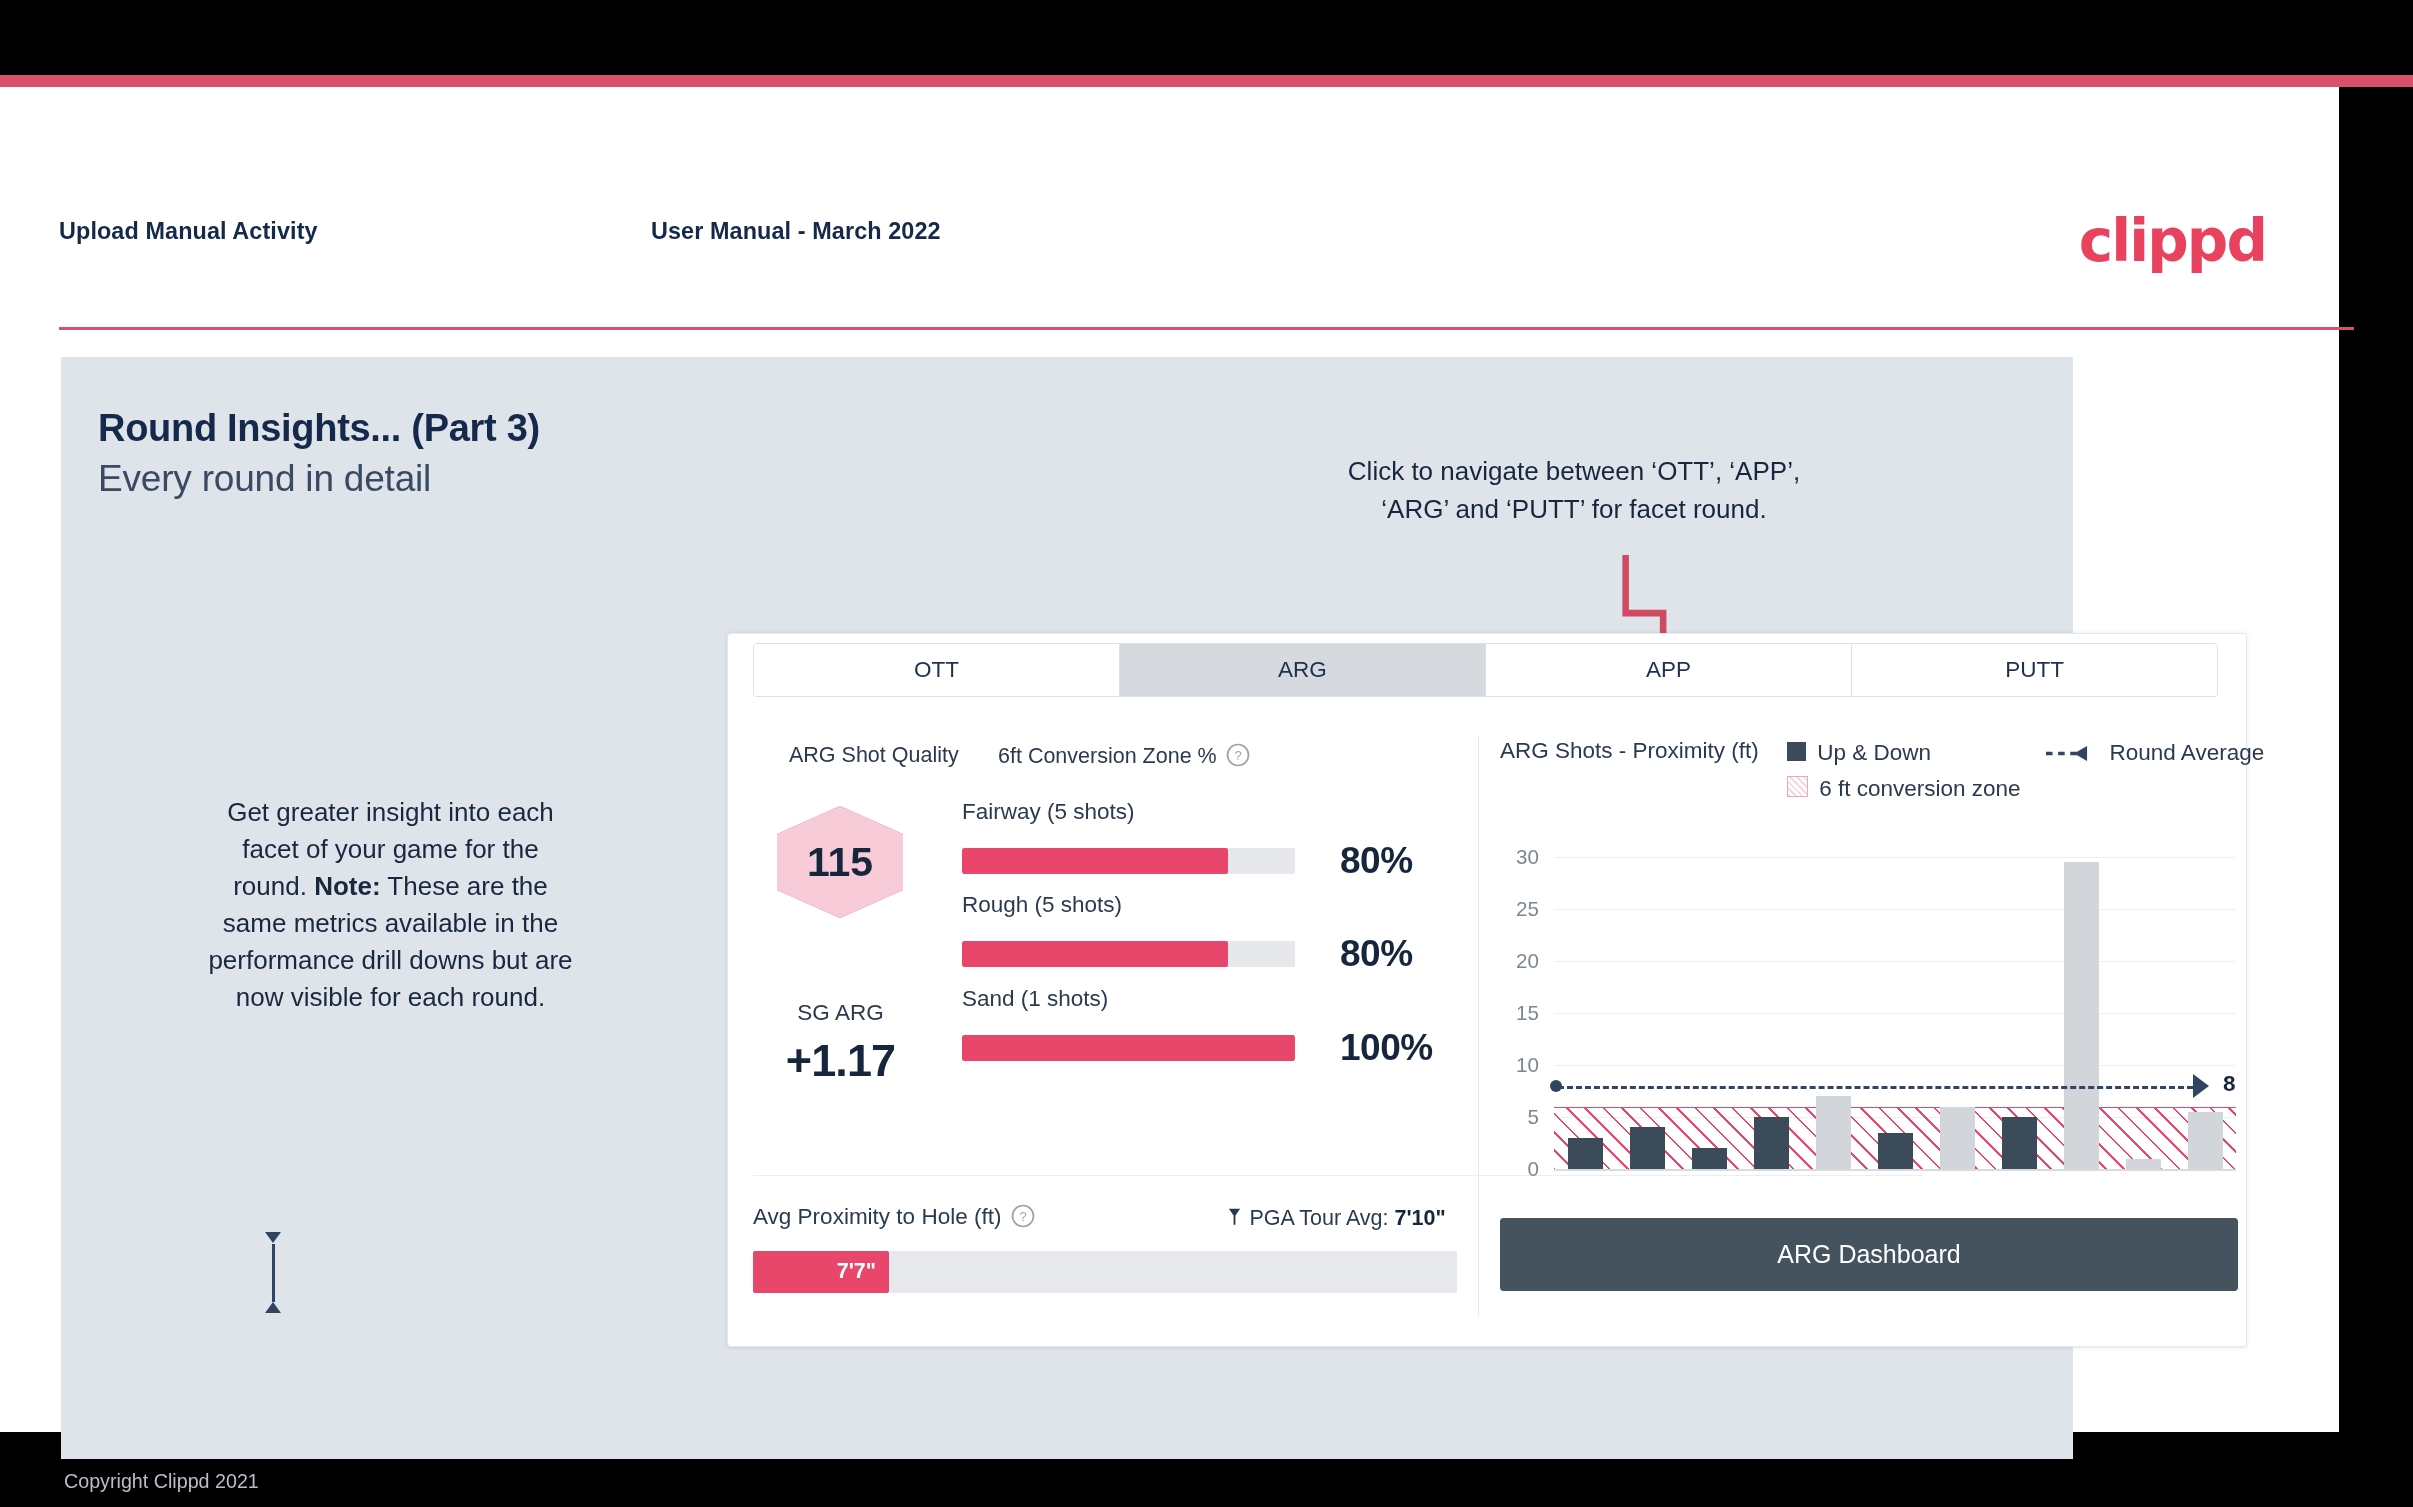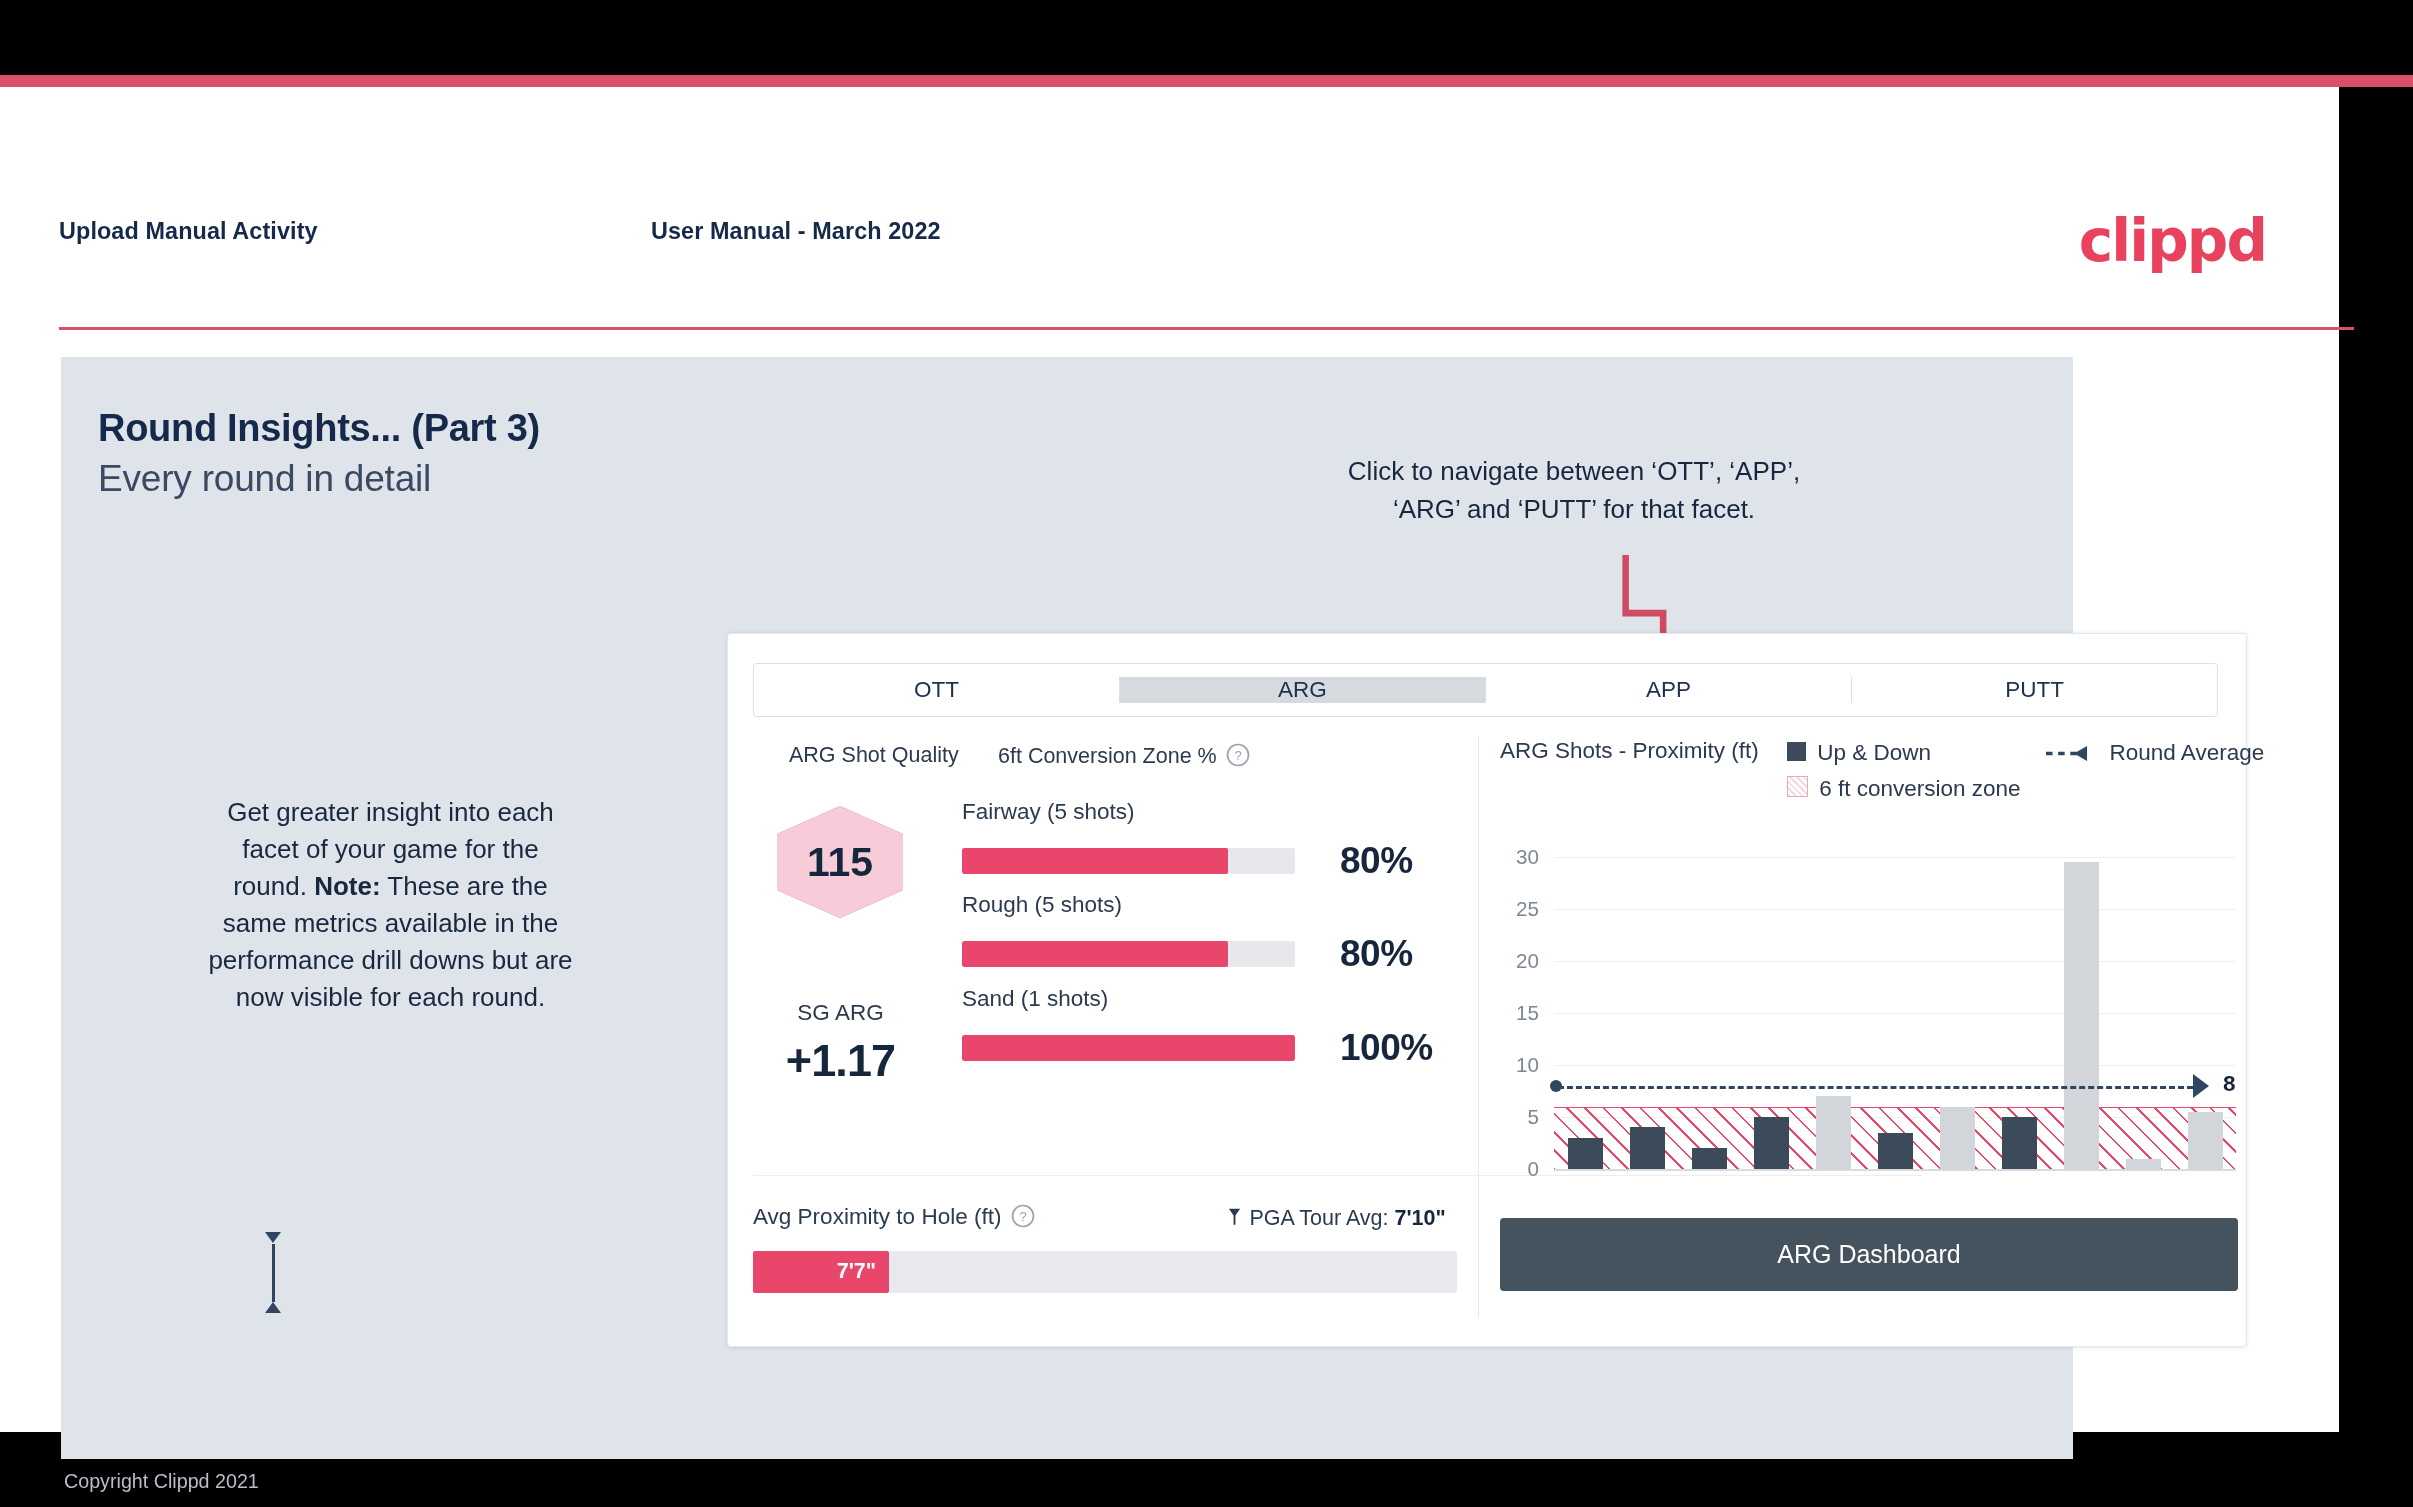--- a/index.html
+++ b/index.html
@@ -120,31 +120,31 @@
 
     <div class="panel"></div>
 
     <div class="title1">Round Insights... (Part 3)</div>
     <div class="title2">Every round in detail</div>
 
     <div class="blurb"><span>Get greater insight into each facet of your game for the round. </span><b>Note:</b><span> These are the same metrics available in the performance drill downs but are now visible for each round.</span></div>
 
     <div class="callout">
       <div>Click to navigate between ‘OTT’, ‘APP’,</div>
-      <div>‘ARG’ and ‘PUTT’ for that facet.</div>
+      <div>‘ARG’ and ‘PUTT’ for facet round.</div>
     </div>
 
     <svg class="arrow" viewBox="0 0 80 112">
       <path d="M6 0 L6 62 L46 62 L46 92" fill="none" stroke="#cf4a63" stroke-width="7"></path>
       <path d="M46 112 L34 86 L58 86 Z" fill="#cf4a63"></path>
     </svg>
 
     <div class="card"></div>
 
-    <div class="tabs" style="position:absolute;left:753px;top:576px;align-items:center;">
+    <div class="tabs" style="position:absolute;left:753px;top:556px;">
       <div class="tab">OTT</div>
       <div class="tab sel">ARG</div>
       <div class="tab">APP</div>
       <div class="tab">PUTT</div>
     </div>
 
     <div class="vdiv" style="left:1478px;top:649px;height:581px;"></div>
     <div class="hdiv" style="left:753px;top:1088px;width:1169px;"></div>
 
     <div class="lbl" style="left:753px;top:656px;">ARG Shot Quality</div>

